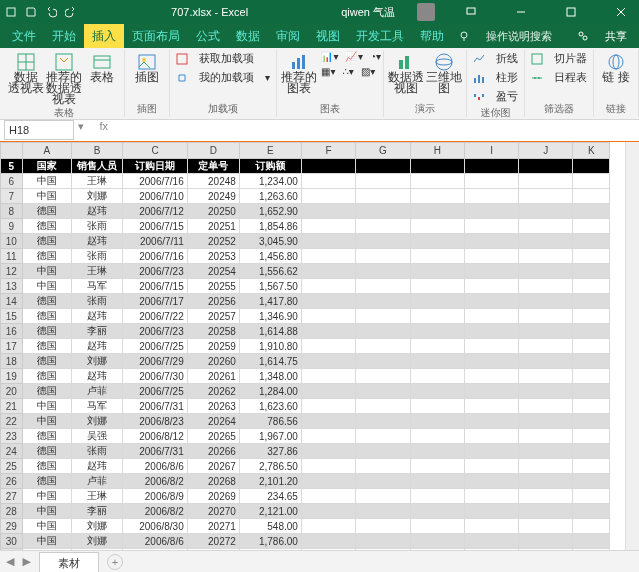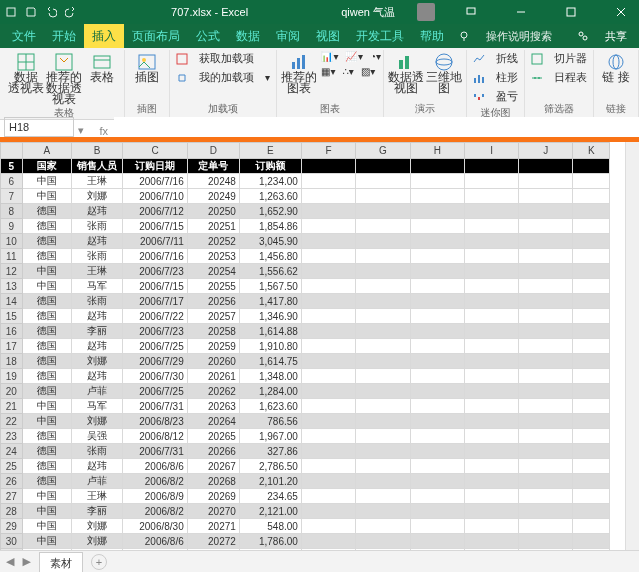--- a/index.html
+++ b/index.html
@@ -19,38 +19,38 @@
 .ribbon{height:72px;background:#f3f3f3;border-bottom:1px solid #d7d7d7;display:flex;padding:2px 4px;}
 .grp{display:flex;flex-direction:column;align-items:center;border-right:1px solid #e0e0e0;padding:0 4px;}
 .grp-body{flex:1;display:flex;align-items:flex-start;gap:2px;}
 .grp-label{font-size:10px;color:#666;padding:1px 0;}
 .big-btn{display:flex;flex-direction:column;align-items:center;width:36px;cursor:pointer;padding-top:2px;}
 .big-btn .ic{width:20px;height:20px;}
 .big-btn .lbl{font-size:12px;text-align:center;line-height:11px;}
 .sm-btns{display:flex;flex-direction:column;gap:2px;}
 .sm-btn{display:flex;align-items:center;gap:11px;font-size:10px;cursor:pointer;padding:1px 2px;white-space:nowrap;}
 .sm-ic{width:12px;height:12px;}
-.name-box-row{height:22px;border-bottom:5px solid #f97316;display:flex;align-items:flex-end;background:#fff;}
+.name-box-row{height:22px;border-bottom:1px solid #f97316;display:flex;align-items:flex-start;background:#fff;}
 .name-box{width:70px;height:20px;border:1px solid #ccc;margin:0 4px;padding:0 4px;line-height:18px;font-size:11px;}
 .fx-lbl{color:#888;margin:0 6px;}
 .fx-input{flex:1;height:20px;border:none;padding:0 4px;}
 .sheet-wrap{height:408px;overflow:hidden;position:relative;display:flex;}
 .sheet-main{flex:1;overflow:hidden;}
 table{border-collapse:collapse;width:610px;}
 .colhead th,.rowhead{background:#e6e6e6;border:1px solid #ccc;font-weight:normal;color:#444;font-size:10px;}
 .colhead th{height:16px;}
 .rowhead{width:22px;height:14px;text-align:center;}
 td{border:1px solid #d9d9d9;height:14px;padding:0 3px;font-size:10px;white-space:nowrap;}
 .hdr td{background:#000;color:#fff;text-align:center;font-weight:bold;}
 .ctr{text-align:center;}
 .rt{text-align:right;}
 .alt td{background:#dcdcdc;}
 .sheet-tabs{height:22px;border-top:1px solid #d7d7d7;display:flex;align-items:center;background:#f3f3f3;padding:0 6px;gap:8px;}
 .stab-nav{color:#888;cursor:pointer;}
-.stab{padding:0 10px;height:20px;line-height:20px;background:#fff;border:1px solid #ccc;border-bottom:none;font-size:11px;cursor:pointer;}
+.stab{padding:0 18px;height:20px;line-height:20px;background:#fff;border:1px solid #ccc;border-bottom:none;font-size:11px;cursor:pointer;}
 .stab-add{width:16px;height:16px;border:1px solid #ccc;border-radius:8px;text-align:center;line-height:14px;cursor:pointer;color:#888;}
 svg{display:block;}
 .vscroll{width:14px;background:#f0f0f0;border-left:1px solid #ddd;}
 </style>
 </head>
 <body>
 
 <div class="title-bar">
   <div class="tb-left">
     <span class="tb-ic">

